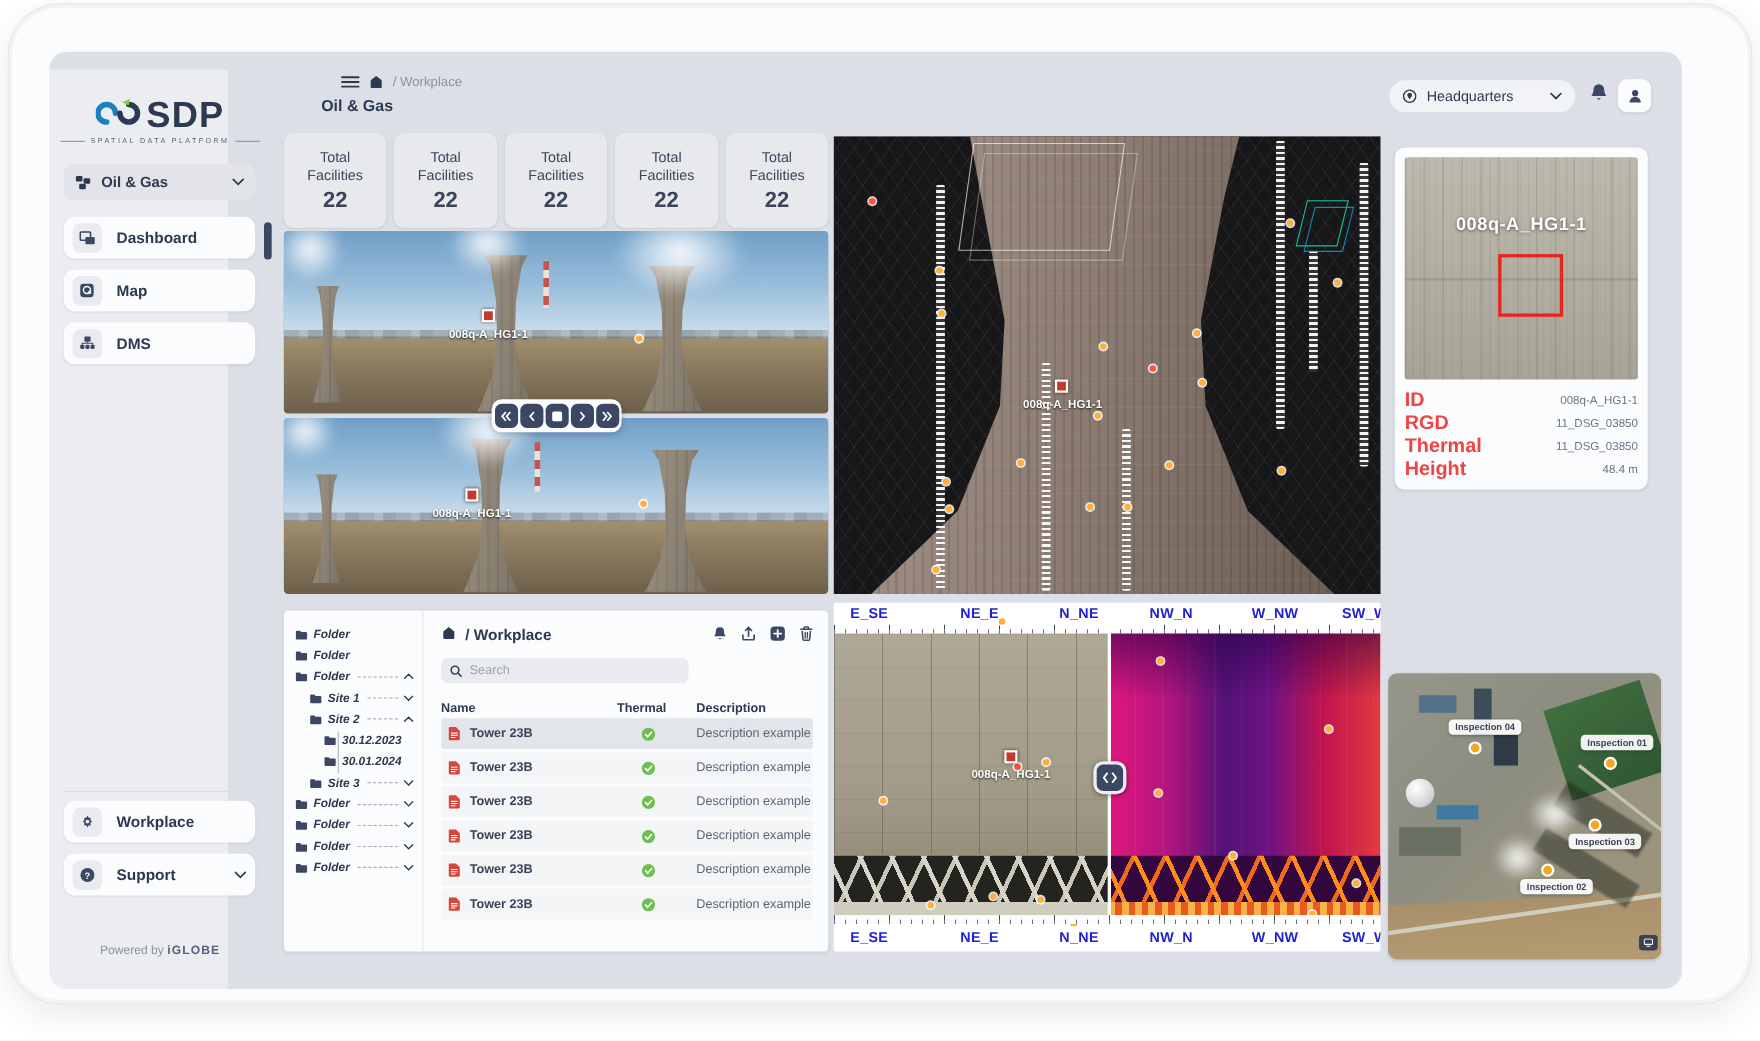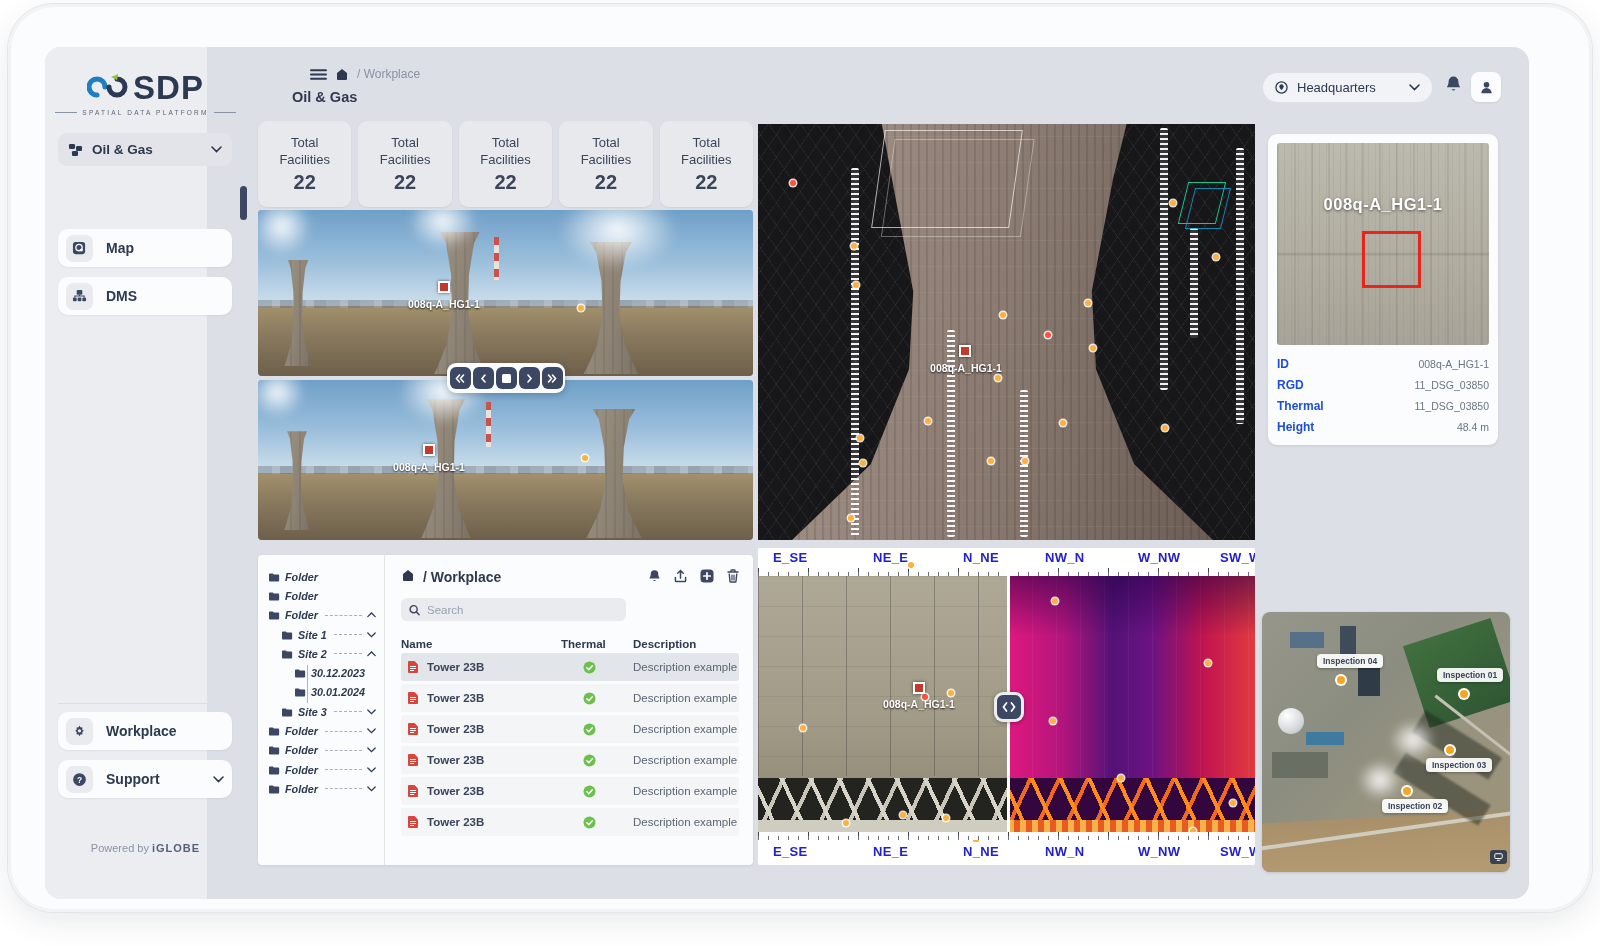--- a/index.html
+++ b/index.html
@@ -3,21 +3,21 @@
 <meta charset="utf-8">
 <style>
   * { margin:0; padding:0; box-sizing:border-box; }
   html,body { width:1600px; height:946px; background:#fff; font-family:"Liberation Sans", sans-serif; }
   #device { position:absolute; left:8px; top:4px; width:1584px; height:908px; border-radius:46px;
     background:#fbfcfd; box-shadow:0 0 0 1px #e2e5e9, inset 0 0 0 3px #f1f3f5, 0 10px 30px rgba(40,50,70,.10); }
   #screen { position:absolute; left:37px; top:43px; width:1484px; height:852px; border-radius:16px;
     background:#dcdfe5; overflow:hidden; }
 
   
-  #sidebar { position:absolute; left:0; top:0; width:162px; height:852px; background:#ecedf1; }
+  #sidebar { position:absolute; left:0; top:16px; width:162px; height:852px; background:#ecedf1; }
   #logo { position:absolute; left:0; top:22px; width:201px; text-align:center; color:#2c3950; }
   #logo .row { display:flex; align-items:center; justify-content:center; gap:2px; }
   #logo .sdp { font-size:33px; font-weight:800; letter-spacing:1px; color:#2c3950; }
   #logo .sub { margin-top:2px; font-size:6.5px; letter-spacing:2.2px; color:#5a6478; display:flex; align-items:center; justify-content:center; gap:5px; }
   #logo .sub:before, #logo .sub:after { content:""; width:22px; height:1px; background:#8a93a3; }
   .select-pill { position:absolute; left:13px; top:86px; width:174px; height:33px; background:#e2e4e9;
     border-radius:9px; display:flex; align-items:center; padding:0 10px; gap:9px; color:#2c3950; font-size:13.5px; font-weight:600; }
   .select-pill .chev { margin-left:auto; }
   .navcard { position:absolute; left:13px; width:174px; height:38px; background:#fbfcfd; border-radius:10px;
     display:flex; align-items:center; gap:13px; padding:0 8px; box-shadow:0 1px 2px rgba(30,40,60,.06); cursor:pointer; }
@@ -92,21 +92,21 @@
     box-shadow:0 1px 3px rgba(30,40,60,.10); padding:9px; }
   #detail .img { position:relative; width:100%; height:202px; border-radius:3px; overflow:hidden;
     background:linear-gradient(180deg,#bcb9ae 0%,#b1ada1 60%,#a7a398 100%); }
   #detail .img:before { content:""; position:absolute; inset:0;
     background:repeating-linear-gradient(90deg,rgba(90,85,70,.12) 0 2px,transparent 2px 17px),
                repeating-linear-gradient(90deg,rgba(90,85,70,.08) 0 1px,transparent 1px 7px),
                linear-gradient(180deg,transparent 54%,rgba(60,55,45,.18) 55%,transparent 56%); }
   #detail .img .ttl { position:absolute; left:0; right:0; top:52px; text-align:center; color:#fff; font-size:16.5px; font-weight:700; text-shadow:0 1px 3px rgba(0,0,0,.55); letter-spacing:.5px; }
   #detail .roi { position:absolute; left:85px; top:88px; width:59px; height:57px; border:3px solid #e8251d; }
   .field { display:flex; justify-content:space-between; align-items:center; height:21px; margin-top:0; }
-  .field .k { font-size:12px; font-weight:700; color:#1d4ed8; }
+  .field .k { font-size:18px; font-weight:700; color:#ef4444; }
   .field .v { font-size:10.5px; color:#6a7485; }
   #detail .fields { margin-top:8px; }
 
   
   #workpanel { position:absolute; left:213px; top:508px; width:495px; height:310px; background:#fbfcfd; border-radius:4px;
     box-shadow:0 1px 3px rgba(30,40,60,.08); }
   #tree { position:absolute; left:0; top:0; width:127px; height:310px; border-right:1px solid #e3e5e9; padding:12px 6px 0 10px; }
   .trow { display:flex; align-items:center; height:19.3px; font-size:10.8px; color:#2c3950; cursor:pointer; white-space:nowrap; }
   .trow svg { flex:0 0 auto; }
   .trow .tl { margin-left:5px; font-weight:600;font-style:italic; }
@@ -202,20 +202,29 @@
         <rect x="1" y="1" width="6" height="5" rx="1.2" fill="#2c3950"></rect>
         <rect x="8" y="3" width="6" height="5" rx="1.2" fill="#2c3950"></rect>
         <rect x="4" y="8" width="6" height="5" rx="1.2" fill="#2c3950"></rect>
       </svg>
       <span>Oil &amp; Gas</span>
       <svg class="chev" width="11" height="7" viewBox="0 0 11 7">
         <path d="M1 1 L5.5 5.5 L10 1" fill="none" stroke="#2c3950" stroke-width="1.6" stroke-linecap="round"></path>
       </svg>
     </div>
 
+    <div class="navcard" style="top:134px">
+      <span class="ic">
+            <svg class="ic-nav" width="15" height="15" viewBox="0 0 16 16">
+        <rect x="1" y="2" width="10" height="8" rx="1" fill="none" stroke="#3b4763" stroke-width="1.6"></rect>
+        <rect x="6" y="7" width="9" height="7" rx="1" fill="#3b4763"></rect>
+            </svg>
+          </span>
+      <span class="lb">Dashboard</span>
+    </div>
     <div class="navcard" style="top:182px">
       <span class="ic">
             <svg class="ic-nav" width="15" height="15" viewBox="0 0 16 16">
         <rect x="1" y="1" width="13" height="13" rx="3" fill="#3b4763"></rect>
         <circle cx="7.5" cy="7" r="3.4" fill="none" stroke="#fff" stroke-width="1.4"></circle>
         <circle cx="10" cy="9.5" r="1.6" fill="#fff"></circle>
             </svg>
           </span>
       <span class="lb">Map</span>
     </div>

